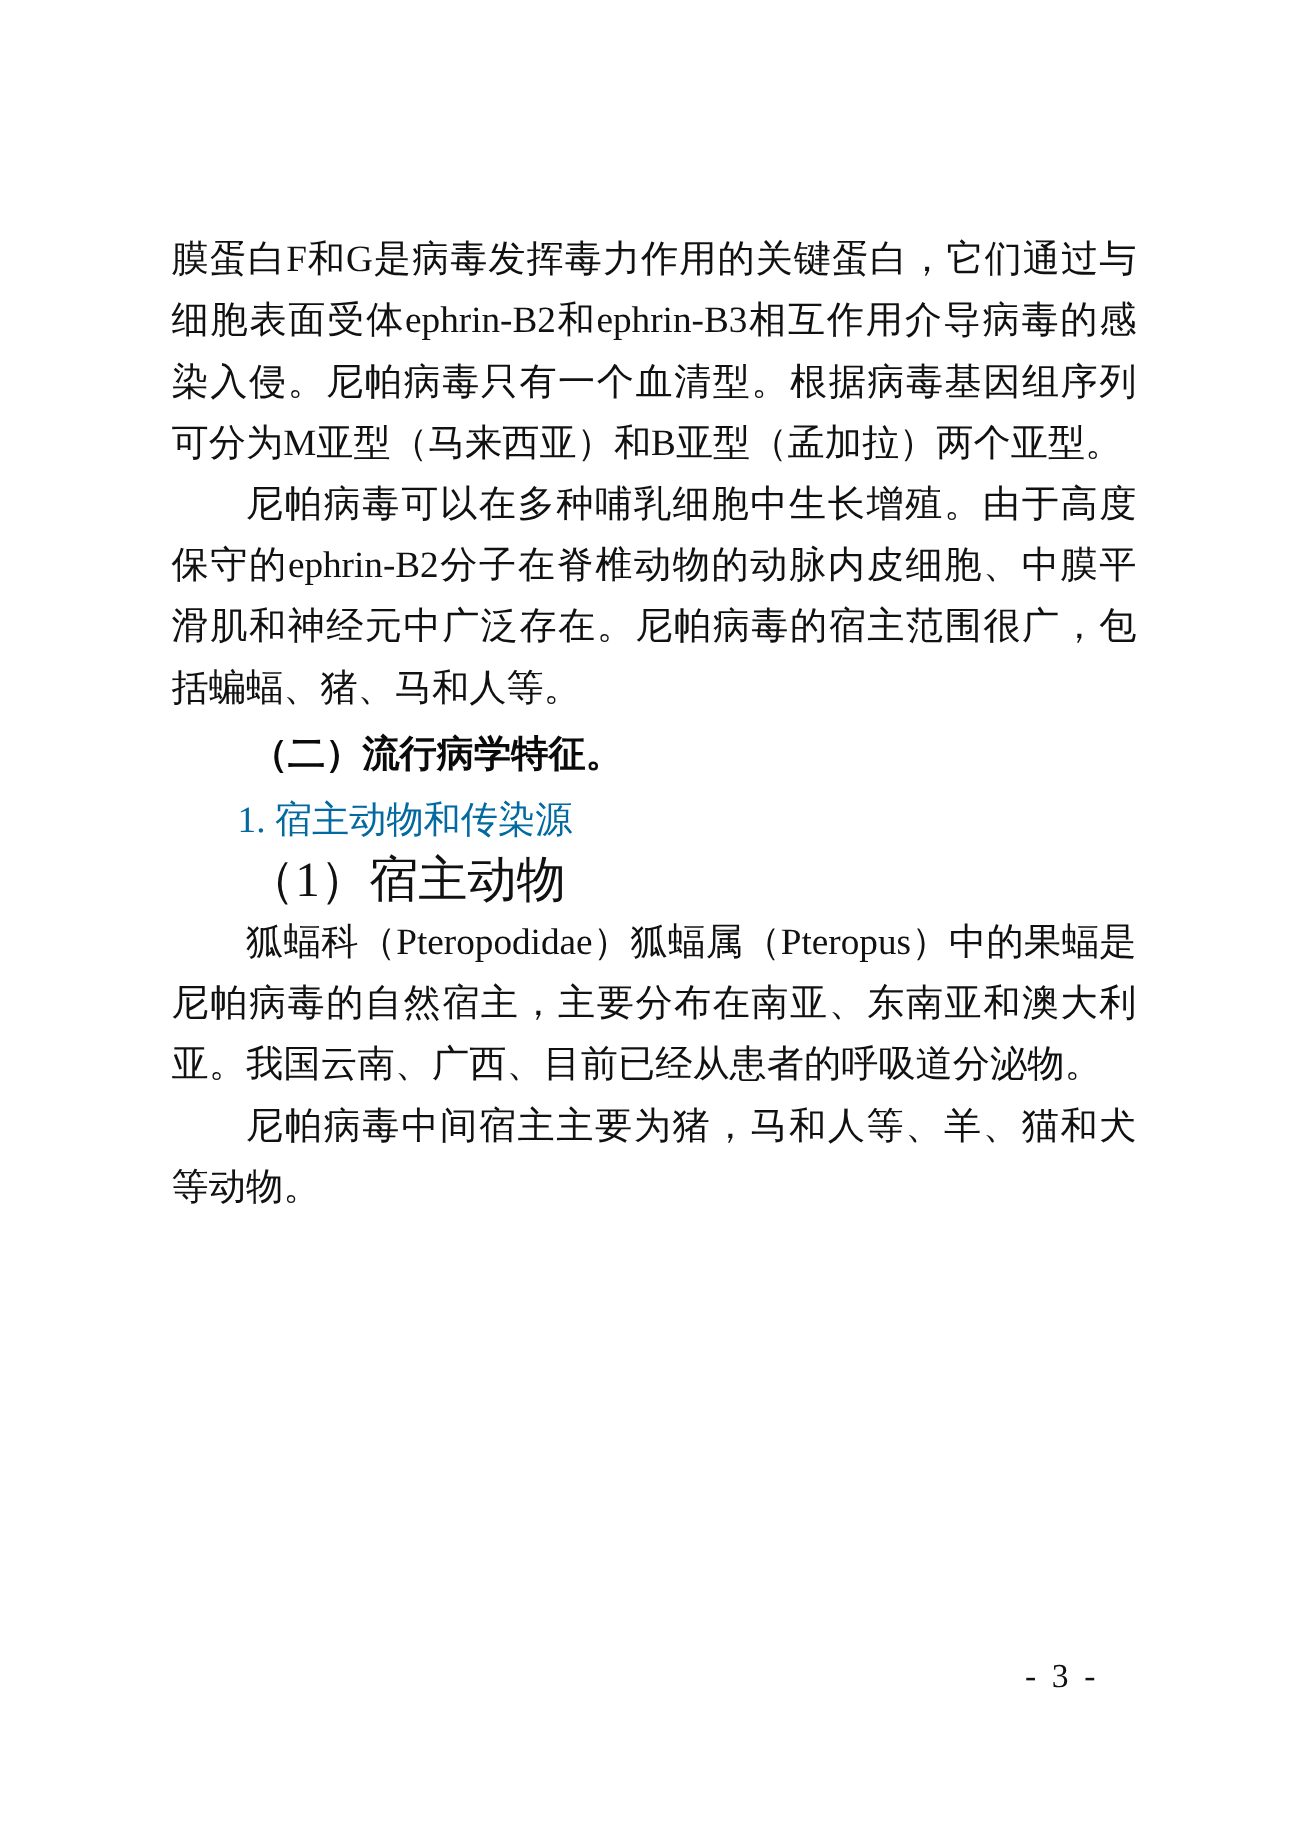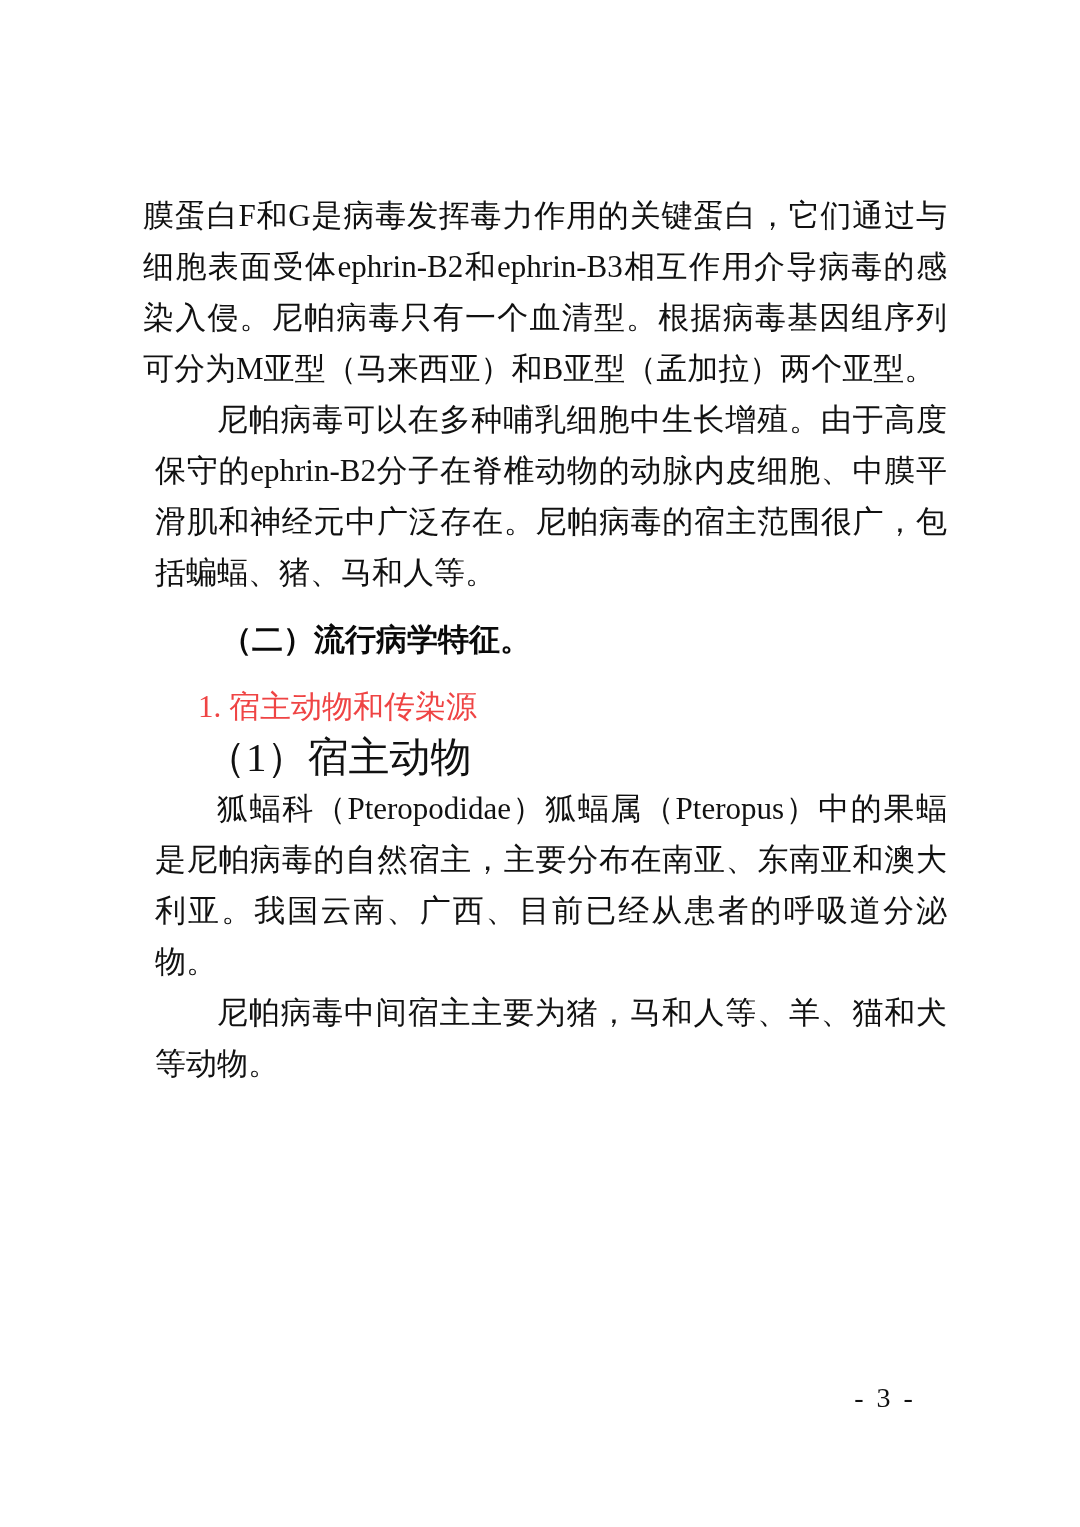--- a/index.html
+++ b/index.html
@@ -32,45 +32,44 @@
     text-justify: inter-character;
     text-align-last: left;
     letter-spacing: 0px;
     word-break: break-all;
     font-weight: 400;
     color: #111111;
   }
   
   .indent2 {
     text-indent: 62px;
-    margin-left: 12px;
   }
   
   .noindent {
     text-indent: 0;
   }
   
   .heading-bold {
-    margin: 16px;
+    margin: 4px;
     font-size: 31px;
     line-height: 51px;
     text-indent: 62px;
     font-weight: 700;
     text-align: left;
     color: #0a0a0a;
   }
   
   .heading-num {
     margin: 0;
     font-size: 31px;
     line-height: 51px;
     text-indent: 55px;
     font-weight: 400;
     text-align: left;
-    color: #ef4444;
+    color: #0369a1;
   }
   
   .heading-sub {
     margin: 0;
     font-size: 41px;
     line-height: 51px;
     text-indent: 62px;
     font-weight: 400;
     text-align: left;
     color: #111111;

